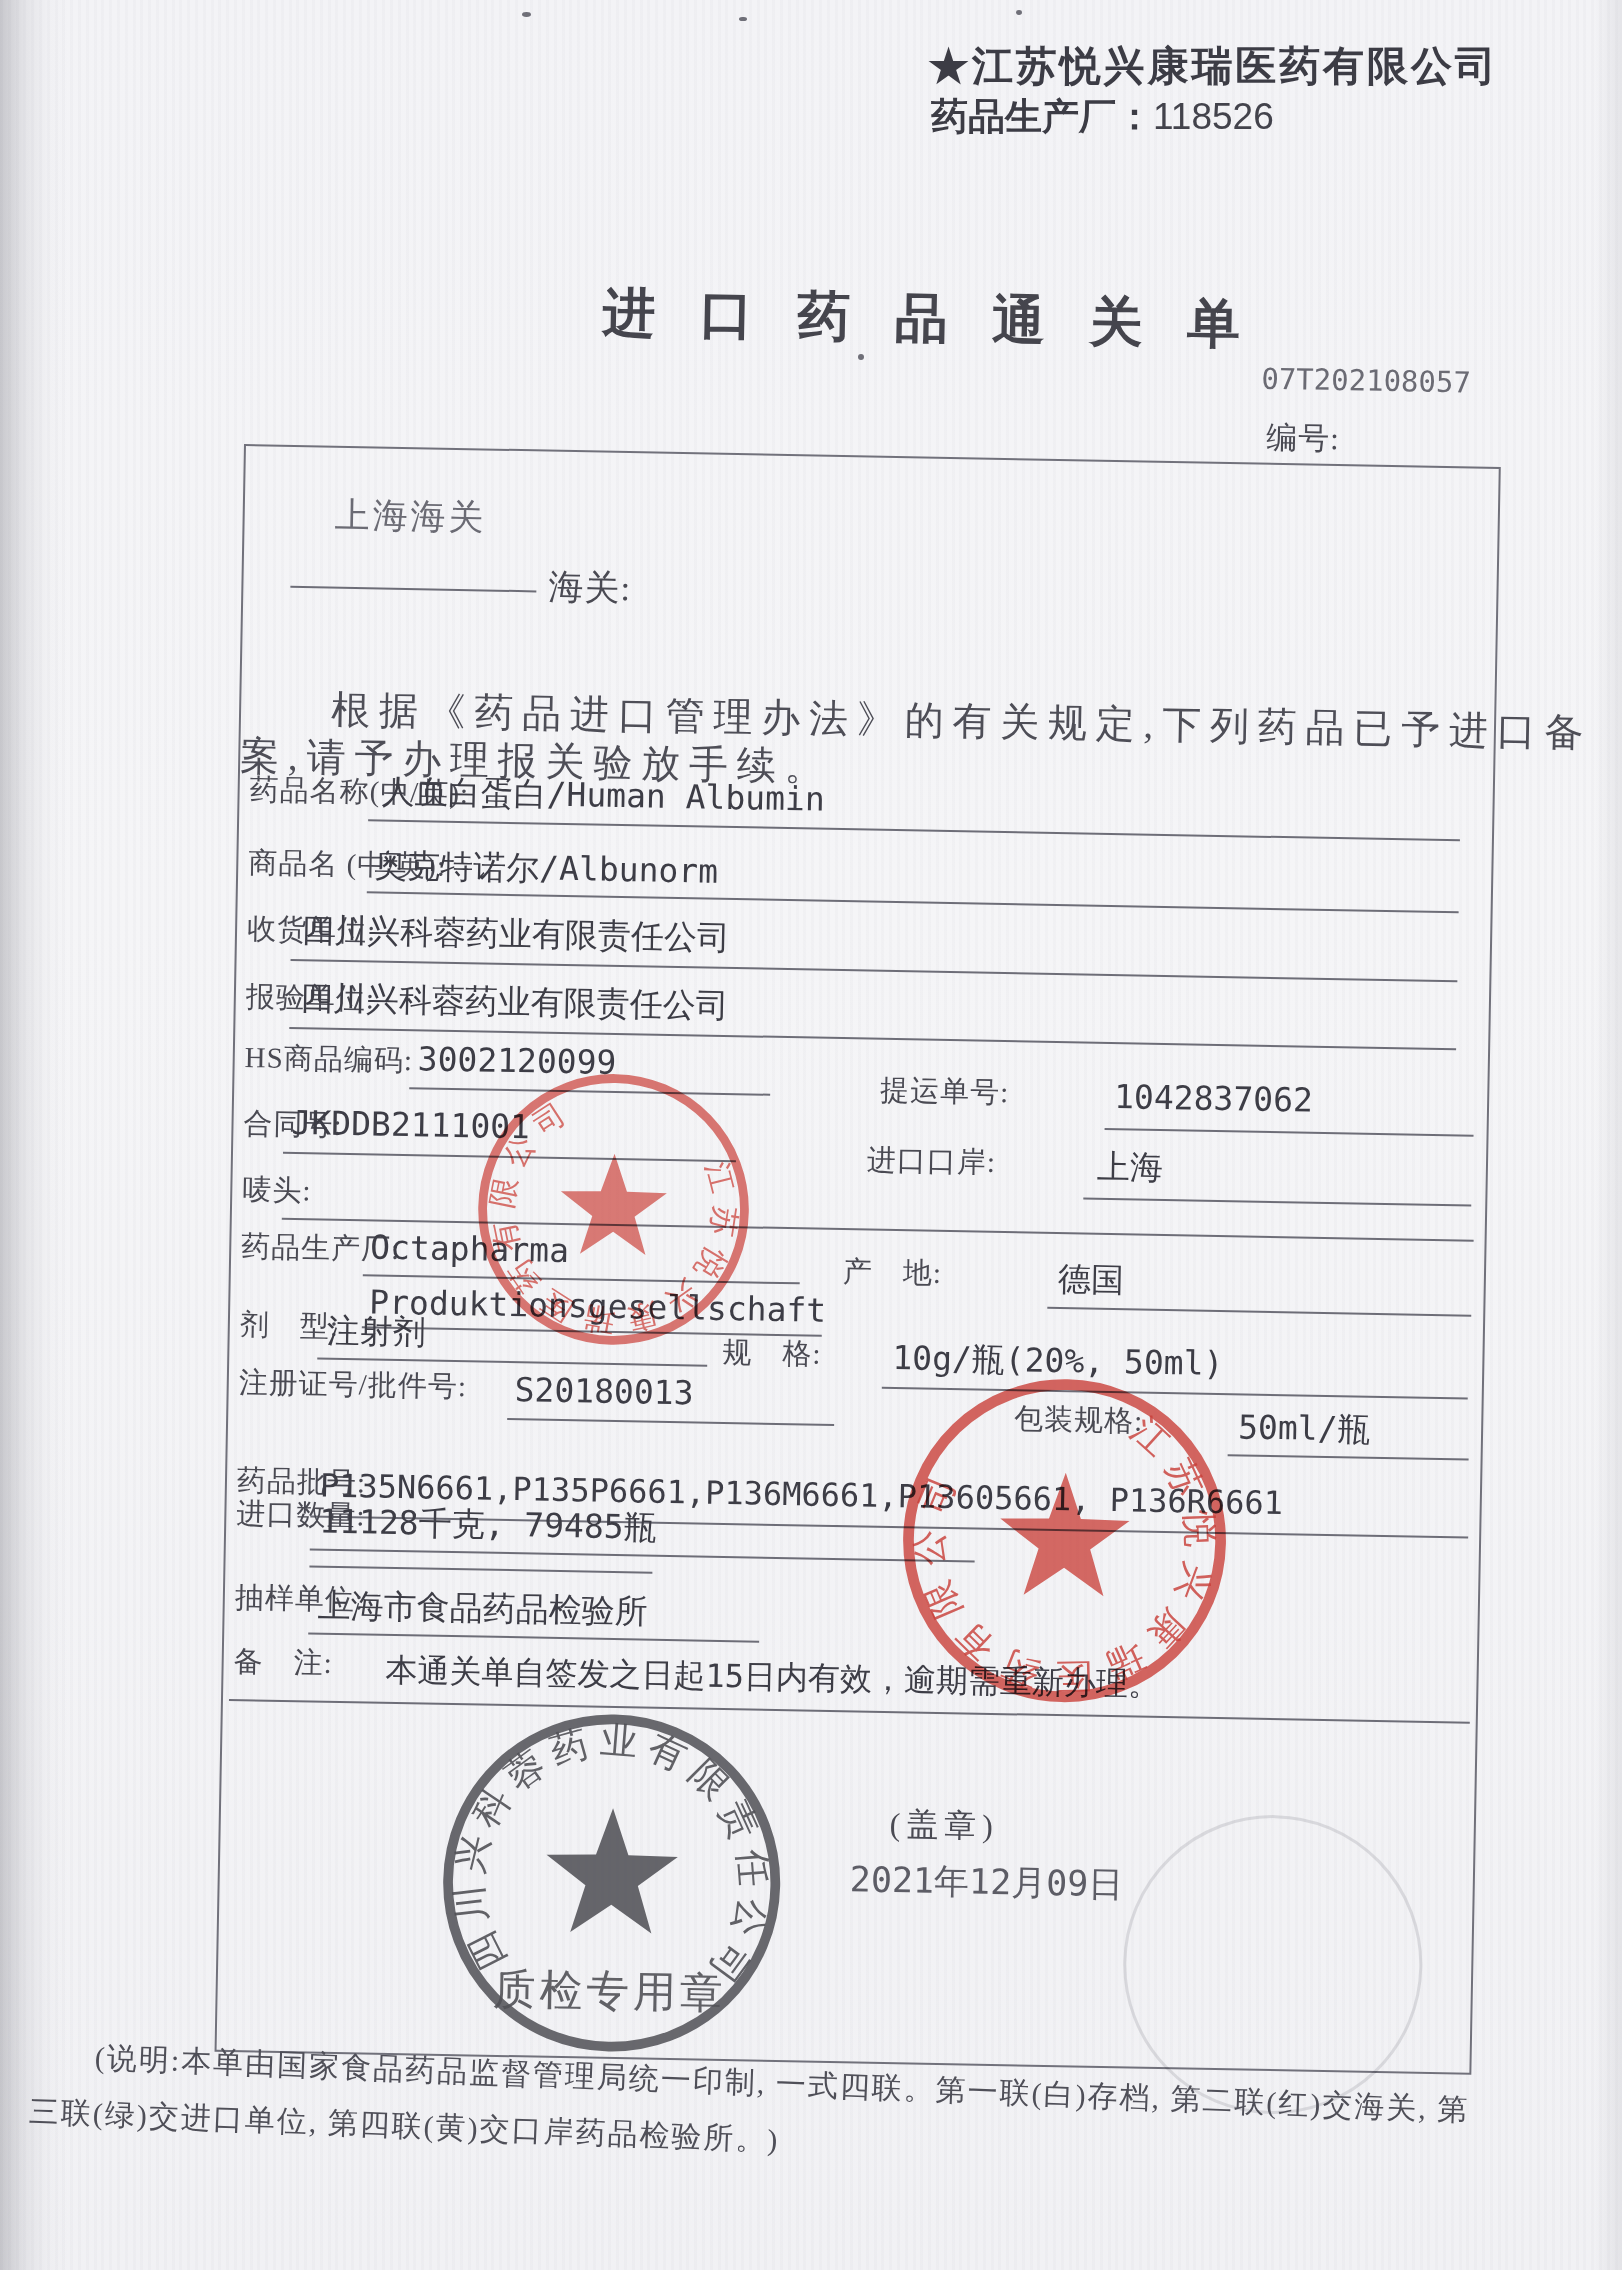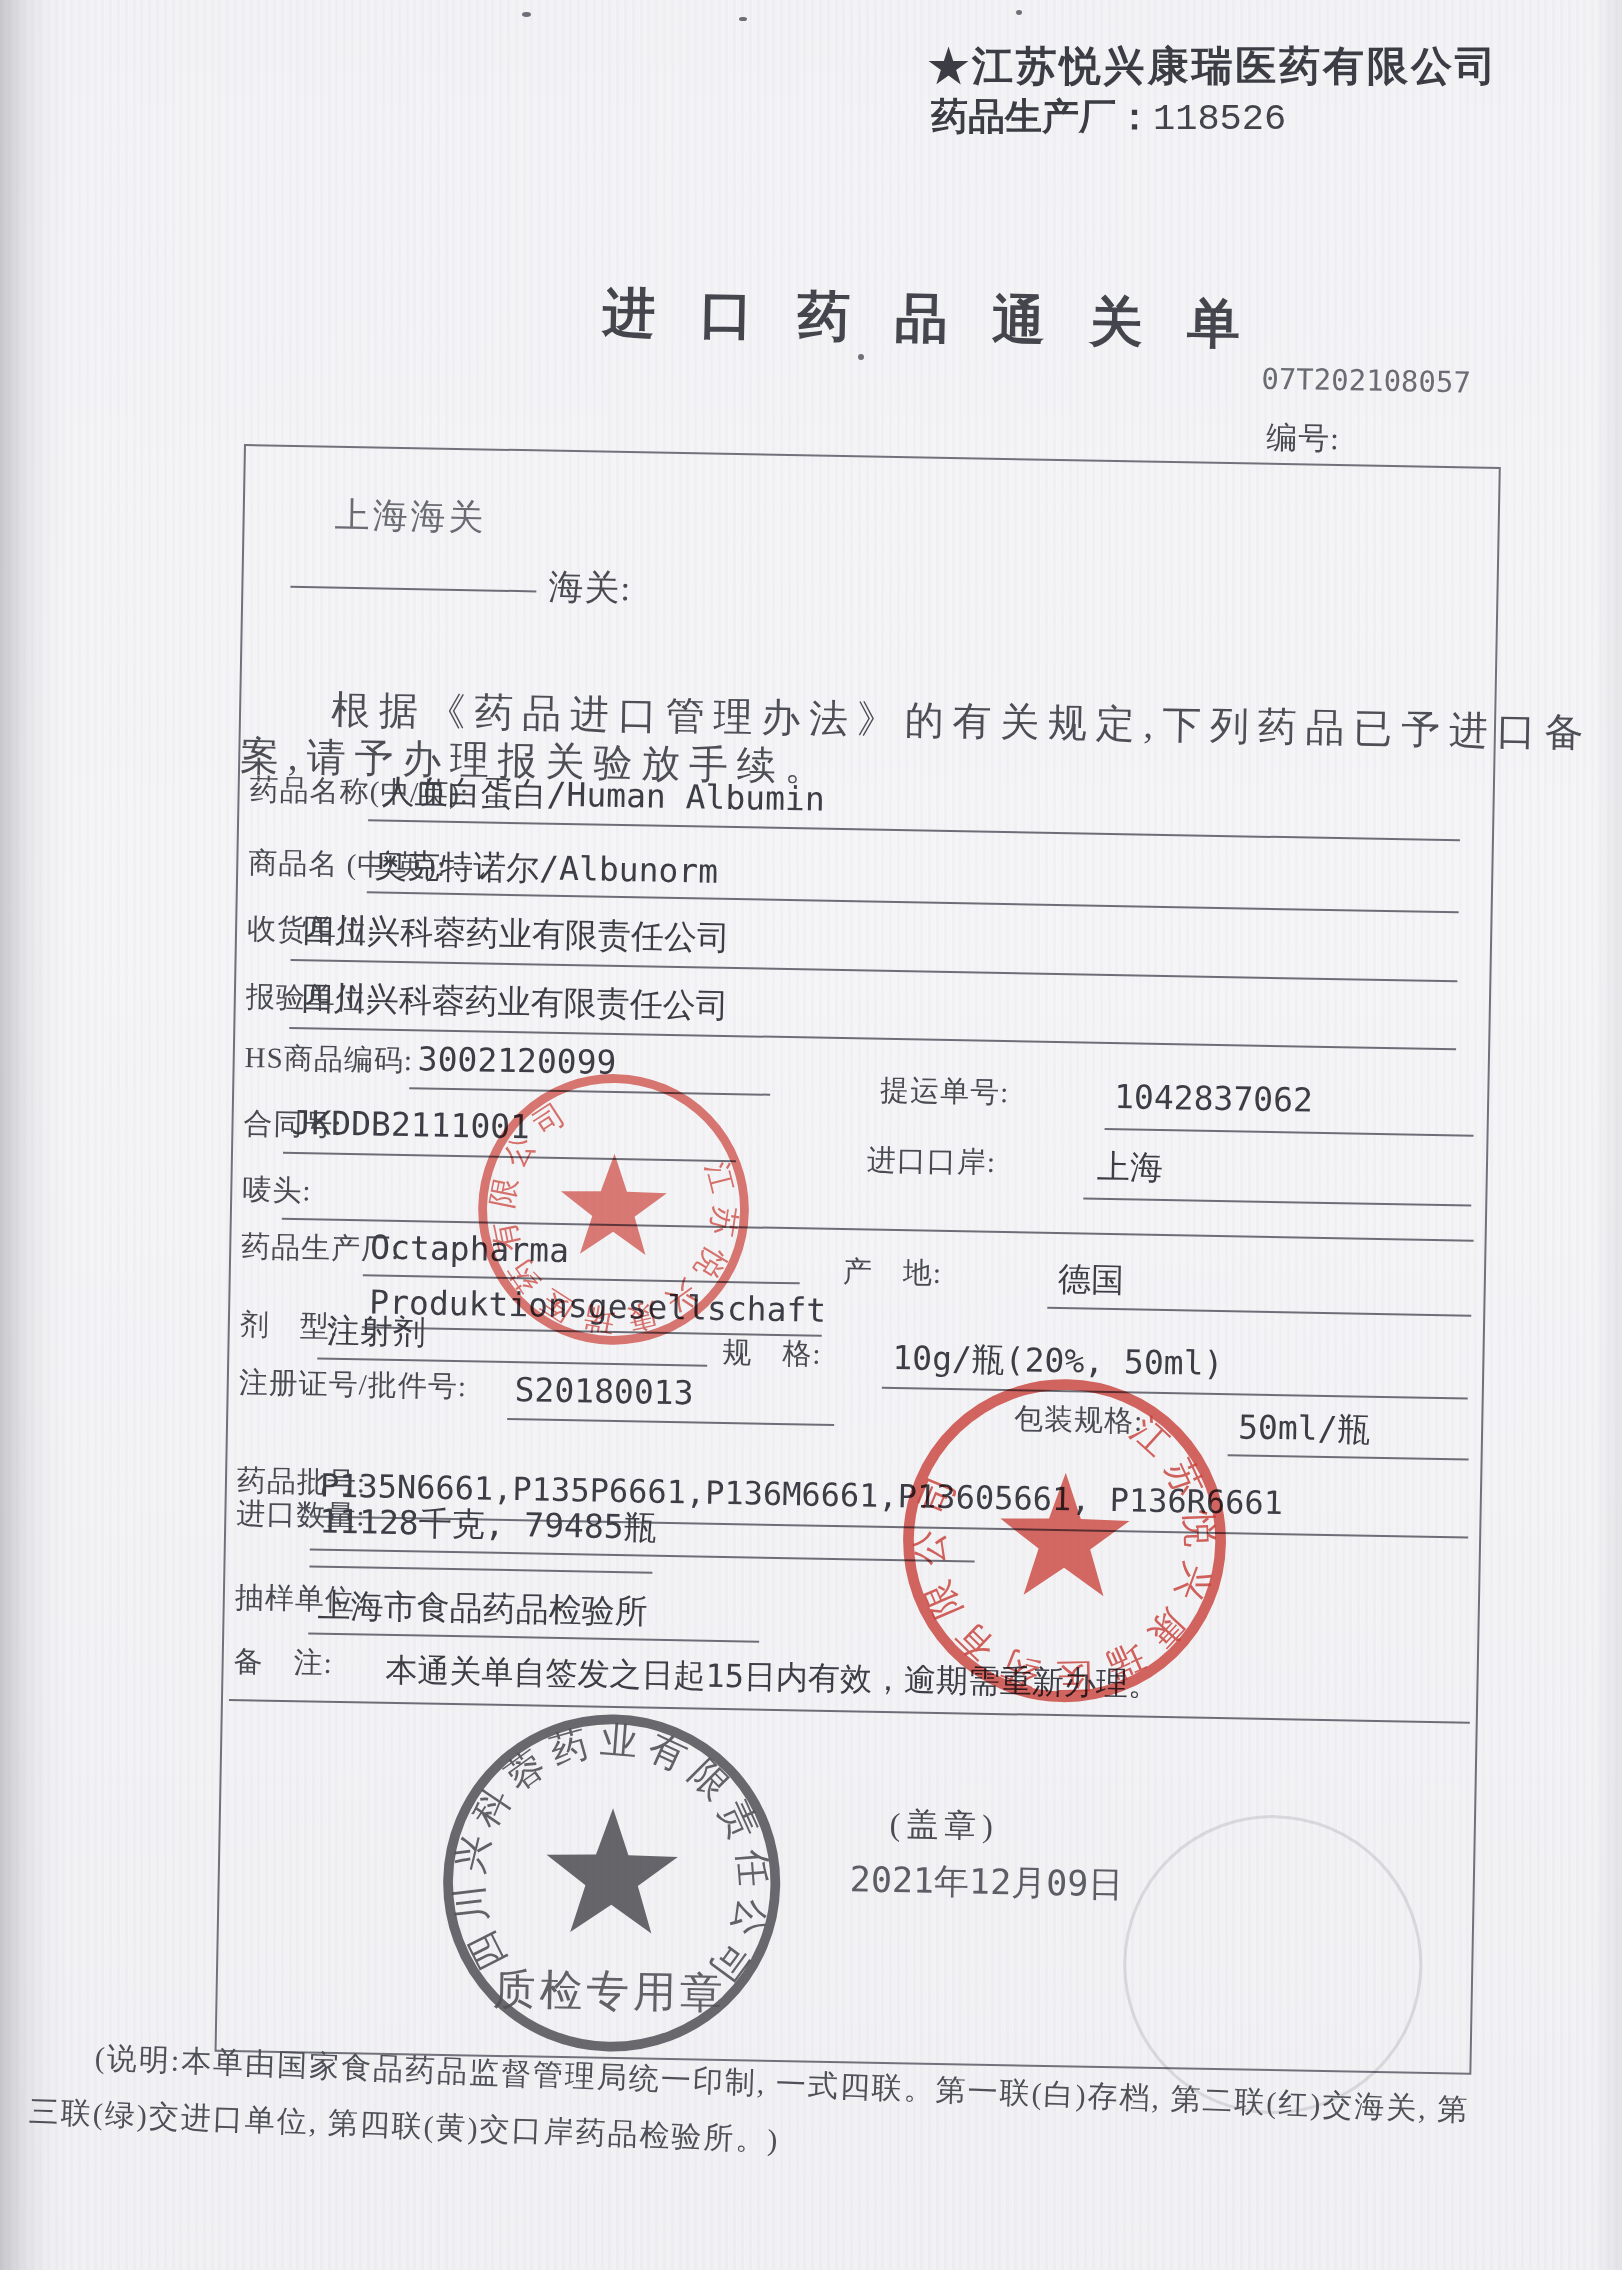--- a/index.html
+++ b/index.html
@@ -11,21 +11,21 @@
       linear-gradient(180deg,#f3f3f6 0%,#f5f5f7 40%,#f1f1f4 100%);
     font-family:"Liberation Serif","DejaVu Serif",serif;}
   .tilt{position:absolute;inset:0;transform:rotate(1.05deg);transform-origin:244px 444px;}
   .warp{transform:rotate(1.15deg);transform-origin:0 0;}
   .hdr{position:absolute;font-weight:bold;color:#3c3c45;white-space:nowrap;text-align:center;}
   .lbl{position:absolute;font-size:29px;color:#4a4a53;white-space:nowrap;letter-spacing:1px;}
   .val{position:absolute;font-family:"DejaVu Sans Mono","Liberation Mono",monospace;font-size:33px;color:#3d3d46;white-space:nowrap;}
   .ul{position:absolute;height:0;border-bottom:2px solid #6d6d77;}
   .title{position:absolute;font-size:53px;font-weight:bold;letter-spacing:15.6px;color:#45454d;white-space:nowrap;}
   .intro{position:absolute;font-size:39px;letter-spacing:8.8px;color:#4e4e57;white-space:nowrap;}
-  .mono{font-family:Liberation Mono, monospace;}
+  .mono{font-family:Liberation Sans, sans-serif;}
   .gray{color:#6b6b74;}
   .box{position:absolute;left:244px;top:444px;width:1253px;height:1604px;
        border:2px solid #71717b;border-bottom-width:2.9px;}
   .stamp{position:absolute;mix-blend-mode:multiply;}
   .speck{position:absolute;background:#6f6f78;border-radius:50%;}
   .faint-ring{position:absolute;width:293px;height:293px;border-radius:50%;
        border:3.9px solid rgba(150,150,158,.28);mix-blend-mode:multiply;}
 </style>
 </head>
 <body>

